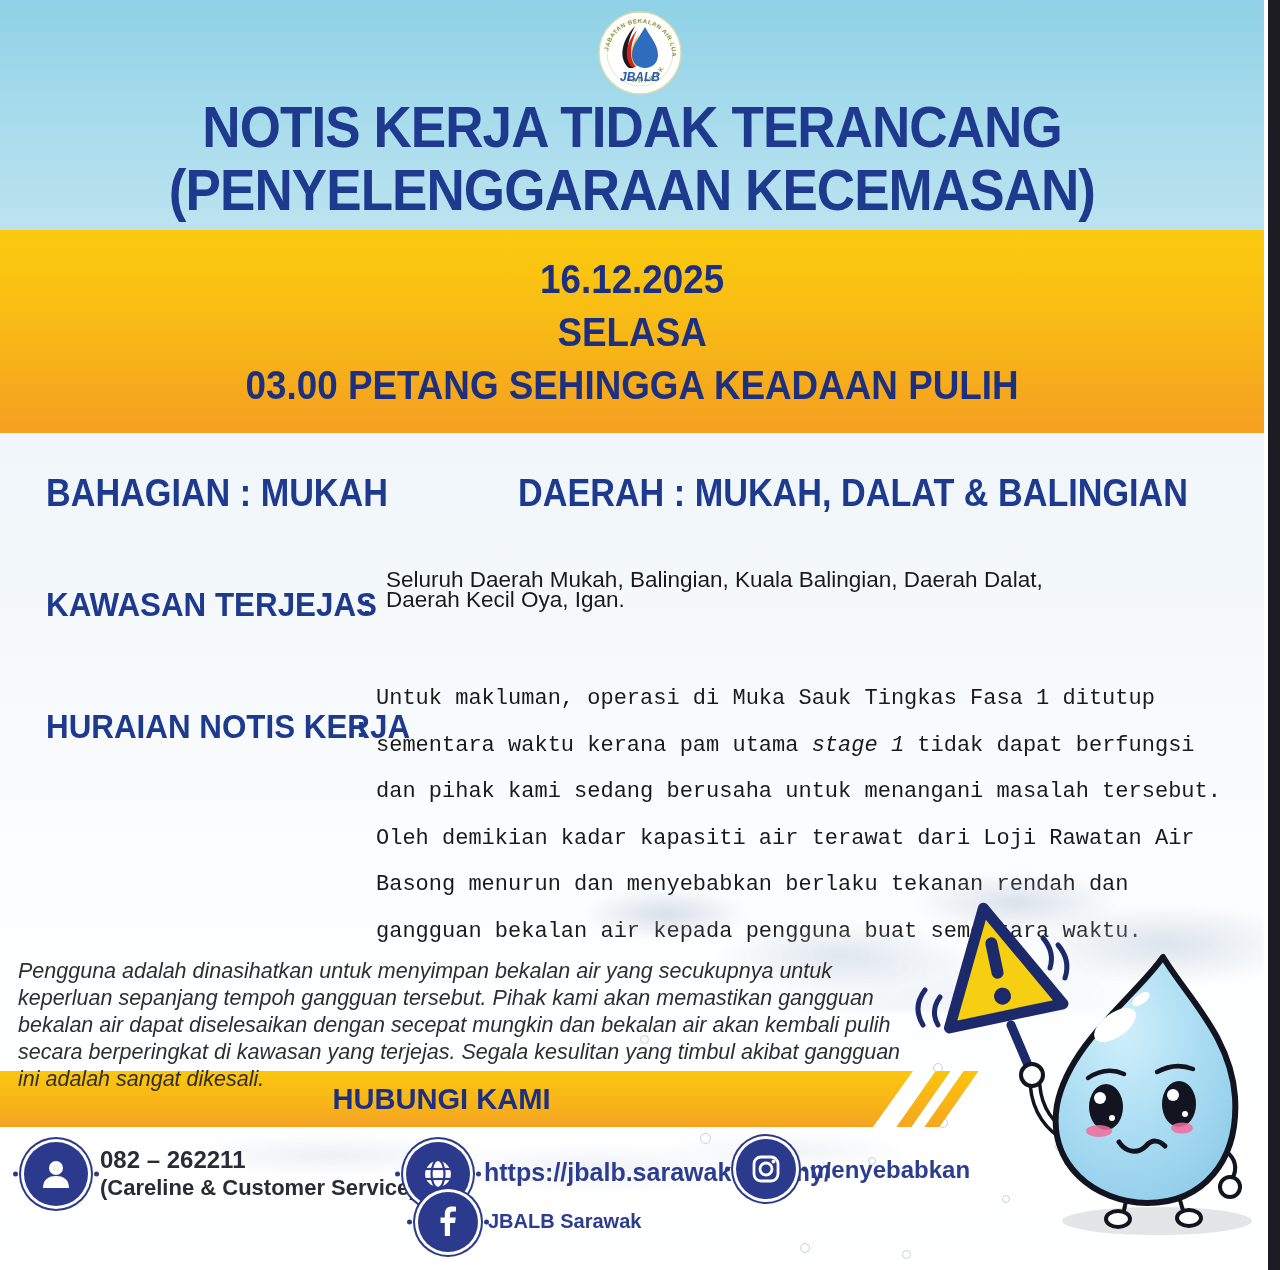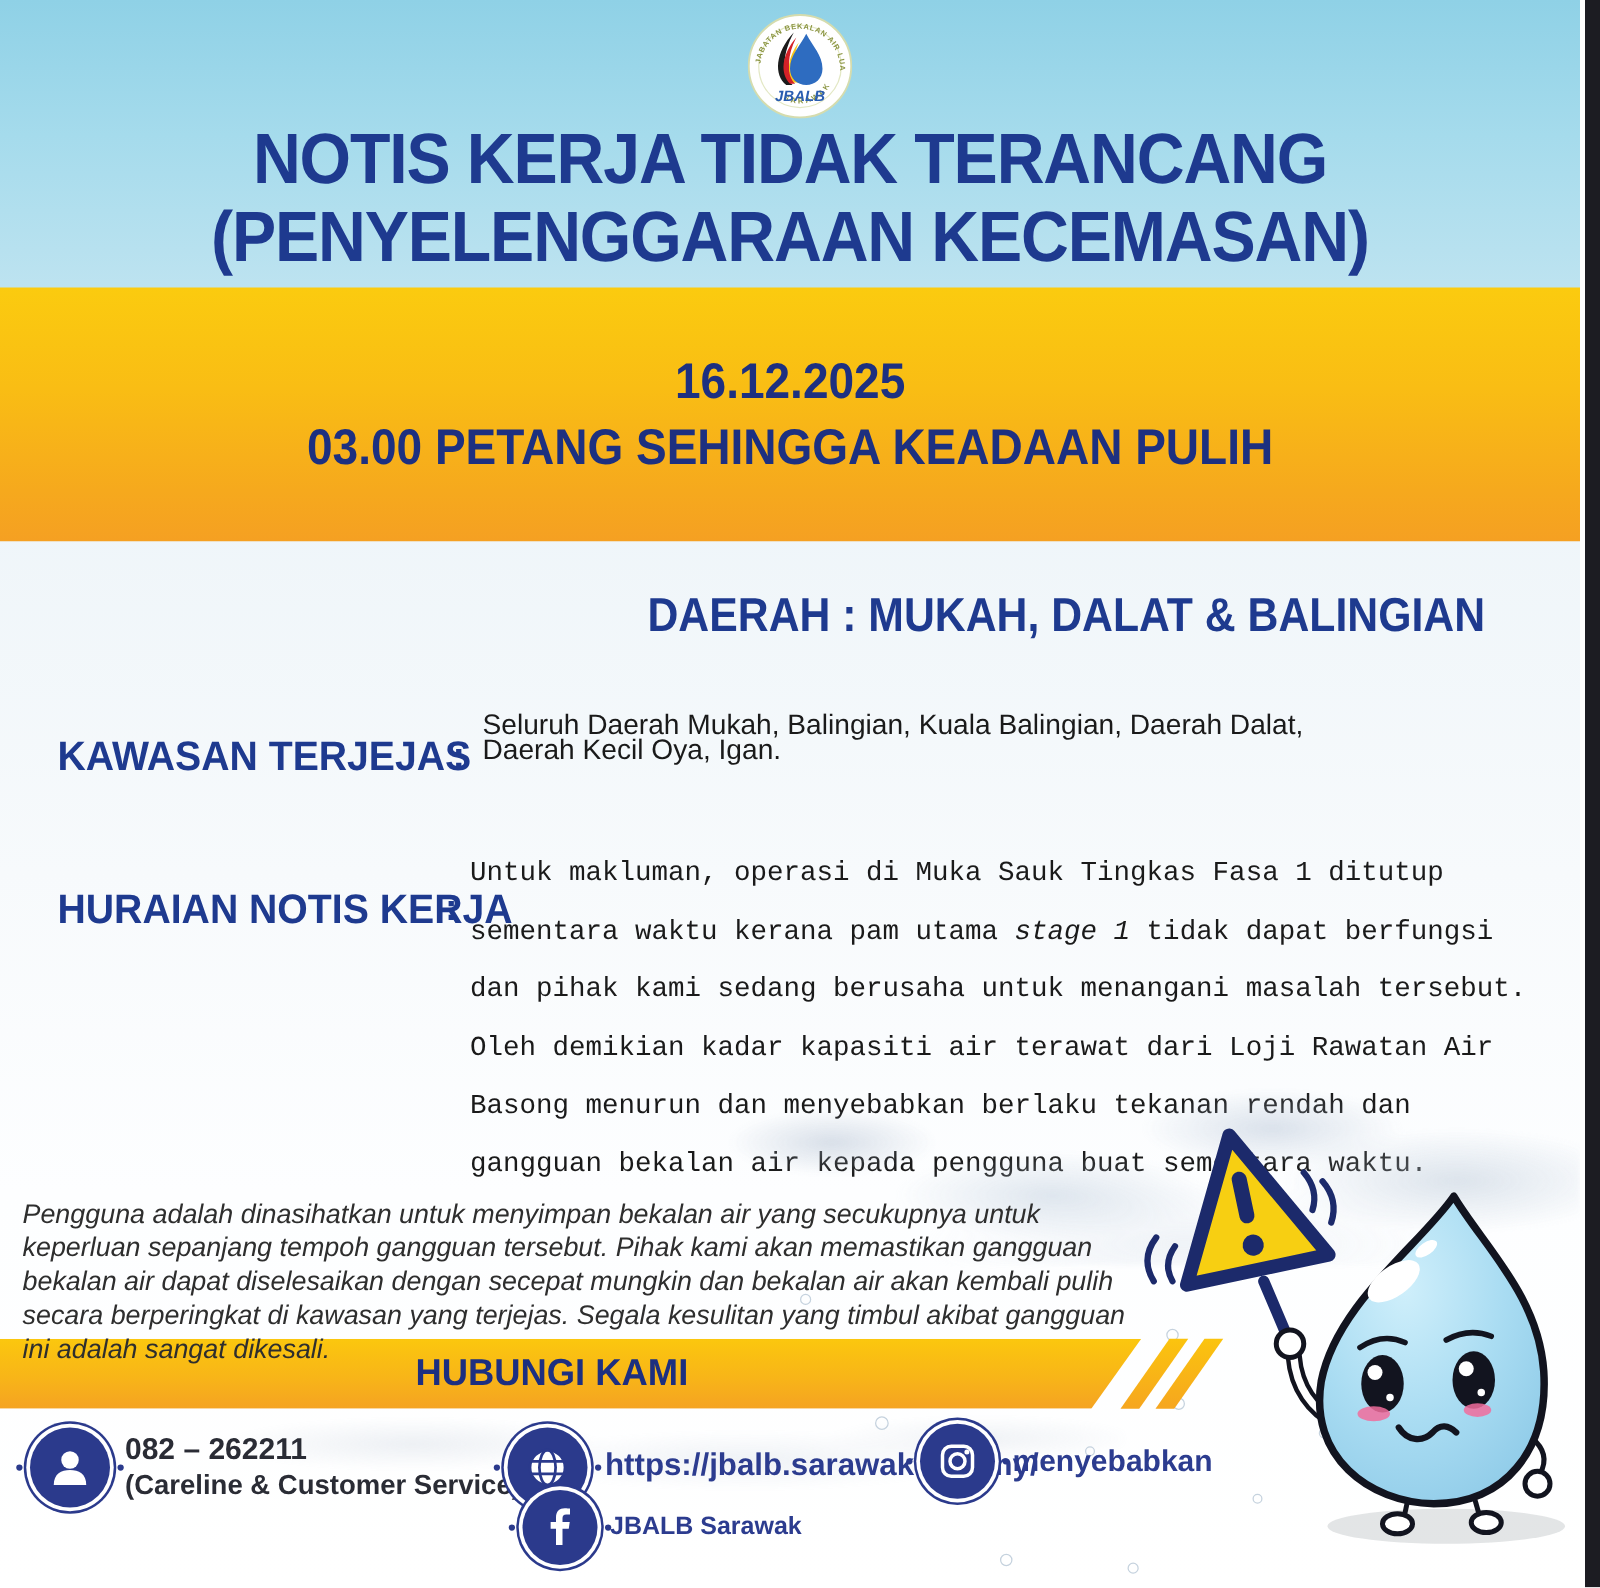--- a/index.html
+++ b/index.html
@@ -126,23 +126,25 @@
         </svg>
       </div>
       <div class="title">
         <div class="title-line"><span>NOTIS KERJA TIDAK TERANCANG</span></div>
         <div class="title-line"><span>(PENYELENGGARAAN KECEMASAN)</span></div>
       </div>
     </div>
 
     <div class="banner-orange">
       <div class="sched"><span>16.12.2025</span></div>
+      <div class="sched"><span>SELASA</span></div>
       <div class="sched"><span>03.00 PETANG SEHINGGA KEADAAN PULIH</span></div>
     </div>
 
+    <div class="region bahagian"><span>BAHAGIAN : MUKAH</span></div>
     <div class="region daerah"><span>DAERAH : MUKAH, DALAT &amp; BALINGIAN</span></div>
 
     <div class="sec-label kawasan-label"><span>KAWASAN TERJEJAS</span></div>
     <div class="sec-colon kawasan-colon">:</div>
     <div class="kv l1">Seluruh Daerah Mukah, Balingian, Kuala Balingian, Daerah Dalat,</div>
     <div class="kv l2">Daerah Kecil Oya, Igan.</div>
 
     <div class="sec-label huraian-label"><span>HURAIAN NOTIS KERJA</span></div>
     <div class="sec-colon huraian-colon">:</div>
     <div class="huraian-text"><span>Untuk makluman, operasi di Muka Sauk Tingkas Fasa 1 ditutup sementara waktu kerana pam utama </span><span class="it">stage 1</span><span> tidak dapat berfungsi dan pihak kami sedang berusaha untuk menangani masalah tersebut. Oleh demikian kadar kapasiti air terawat dari Loji Rawatan Air Basong menurun dan menyebabkan berlaku tekanan rendah dan gangguan bekalan air kepada pengguna buat sementara waktu.</span></div>

